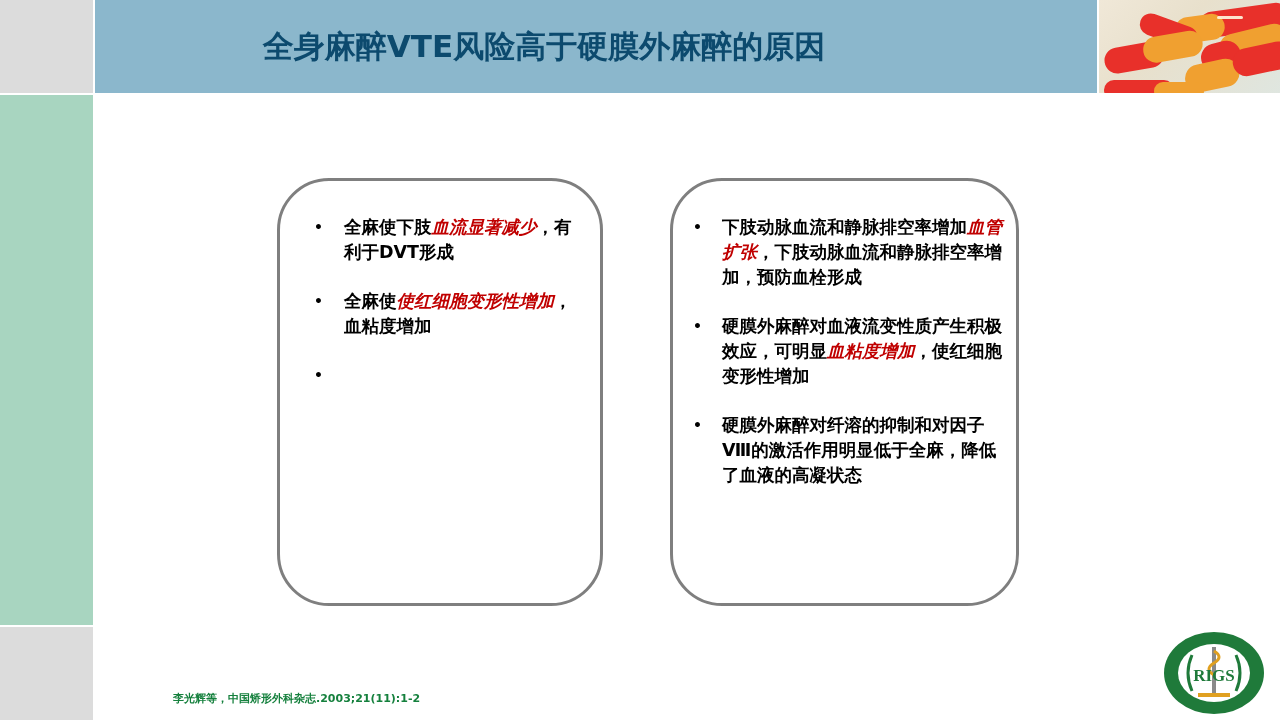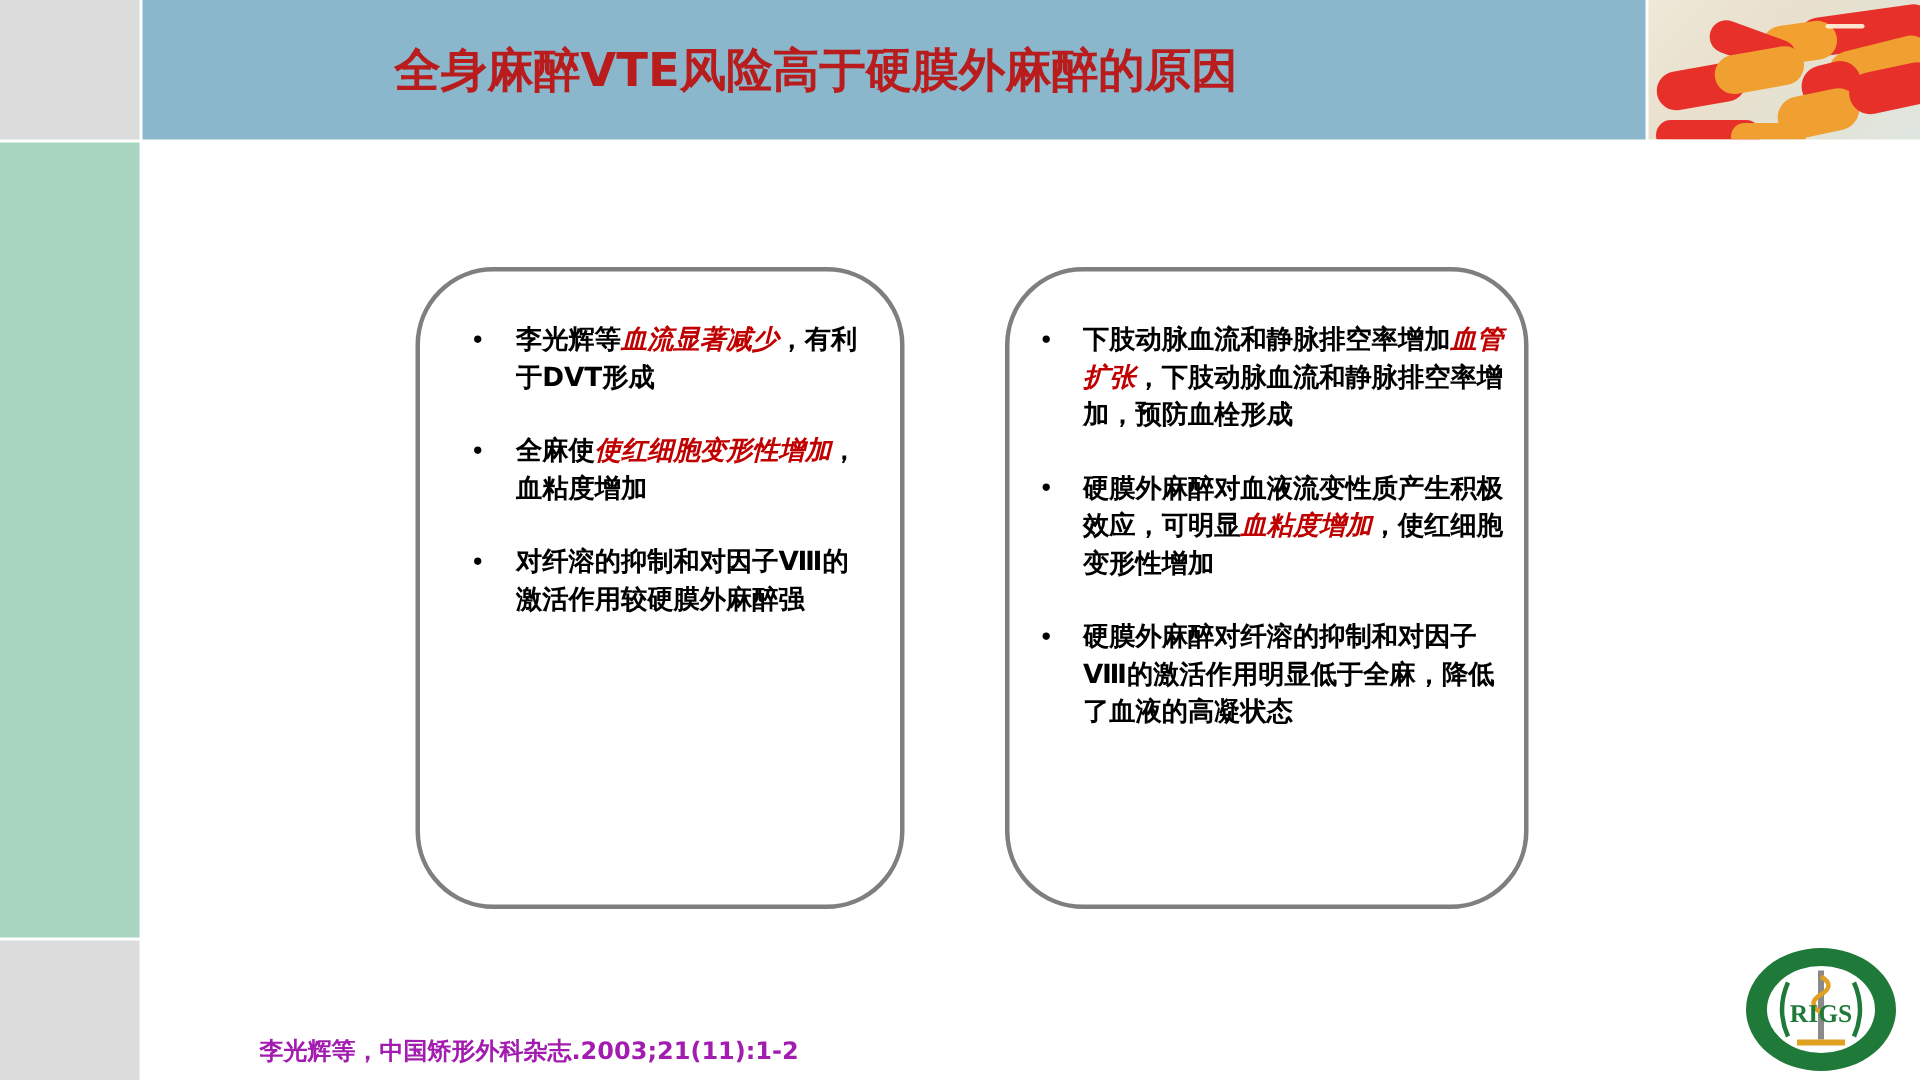--- a/index.html
+++ b/index.html
@@ -10,21 +10,21 @@
   }
   .corner-gray { position:absolute; left:0; top:0; width:93px; height:93px; background:#dcdcdc; }
   .header-bar { position:absolute; left:95px; top:0; width:1002px; height:93px; background:#8bb7cc; }
   .header-image { position:absolute; left:1099px; top:0; width:181px; height:93px; overflow:hidden;
     background:linear-gradient(135deg,#f0e8d8 0%,#e8e0cc 40%,#dfe6e0 100%); }
   .side-green { position:absolute; left:0; top:95px; width:93px; height:530px; background:#a8d5c0; }
   .side-gray { position:absolute; left:0; top:627px; width:93px; height:93px; background:#dcdcdc; }
   .title {
     position:absolute; left:95px; top:0; width:898px; height:93px;
     display:flex; align-items:center; justify-content:center;
-    font-size:31px; font-weight:bold; color:#b91c1c; letter-spacing:0px;
+    font-size:31px; font-weight:bold; color:#0c4a6e; letter-spacing:0px;
   }
   .card {
     position:absolute; top:178px; height:428px;
     border:3px solid #7f7f7f; border-radius:52px; background:#fff;
     box-sizing:border-box;
   }
   .card.left { left:277px; width:326px; }
   .card.right { left:670px; width:349px; }
   .card-title {
     text-align:center; font-size:23px; font-weight:bold; color:#000;
@@ -33,21 +33,21 @@
   .card.right .card-title { margin-top:22px; }
   .bullets { list-style:none; margin:0; padding:0; }
   .card.left .bullets { margin-top:34px; padding-left:30px; padding-right:18px; }
   .card.right .bullets { margin-top:34px; padding-left:16px; padding-right:14px; }
   .bullet { position:relative; font-size:17.5px; font-weight:bold; color:#000; line-height:25px; margin-bottom:24px; }
   .card.left .bullet { padding-left:34px; }
   .card.right .bullet { padding-left:33px; }
   .bullet-dot { position:absolute; left:4px; top:0; font-size:14px; }
   .hl { color:#c00000;font-style:italic; }
   .citation {
-    position:absolute; left:173px; top:691px; font-size:16px; font-weight:bold; color:#a21caf;
+    position:absolute; left:173px; top:691px; font-size:11px; font-weight:bold; color:#15803d;
   }
   .logo { position:absolute; left:1162px; top:631px; width:104px; height:84px; }
 </style>
 </head>
 <body>
 
 <div class="corner-gray"></div>
 <div class="header-bar"></div>
 <div class="header-image">
   <svg width="181" height="93" viewBox="0 0 181 93">
@@ -68,27 +68,27 @@
   </svg>
 </div>
 <div class="side-green"></div>
 <div class="side-gray"></div>
 
 <div class="title">全身麻醉VTE风险高于硬膜外麻醉的原因</div>
 
 <div class="card left">
   <ul class="bullets">
     <li class="bullet">
-      <span class="bullet-dot">•</span><span>李光辉等</span><span class="hl">血流显著减少</span><span>，有利于DVT形成</span>
+      <span class="bullet-dot">•</span><span>全麻使下肢</span><span class="hl">血流显著减少</span><span>，有利于DVT形成</span>
     </li>
     <li class="bullet">
       <span class="bullet-dot">•</span><span>全麻使</span><span class="hl">使红细胞变形性增加</span><span>，血粘度增加</span>
     </li>
     <li class="bullet">
-      <span class="bullet-dot">•</span><span>对纤溶的抑制和对因子Ⅷ的激活作用较硬膜外麻醉强</span><span class="hl"></span><span></span>
+      <span class="bullet-dot">•</span><span class="hl"></span><span></span>
     </li>
   </ul>
 </div>
 
 <div class="card right">
   <ul class="bullets">
     <li class="bullet">
       <span class="bullet-dot">•</span><span>下肢动脉血流和静脉排空率增加</span><span class="hl">血管扩张</span><span>，下肢动脉血流和静脉排空率增加，预防血栓形成</span>
     </li>
     <li class="bullet">

